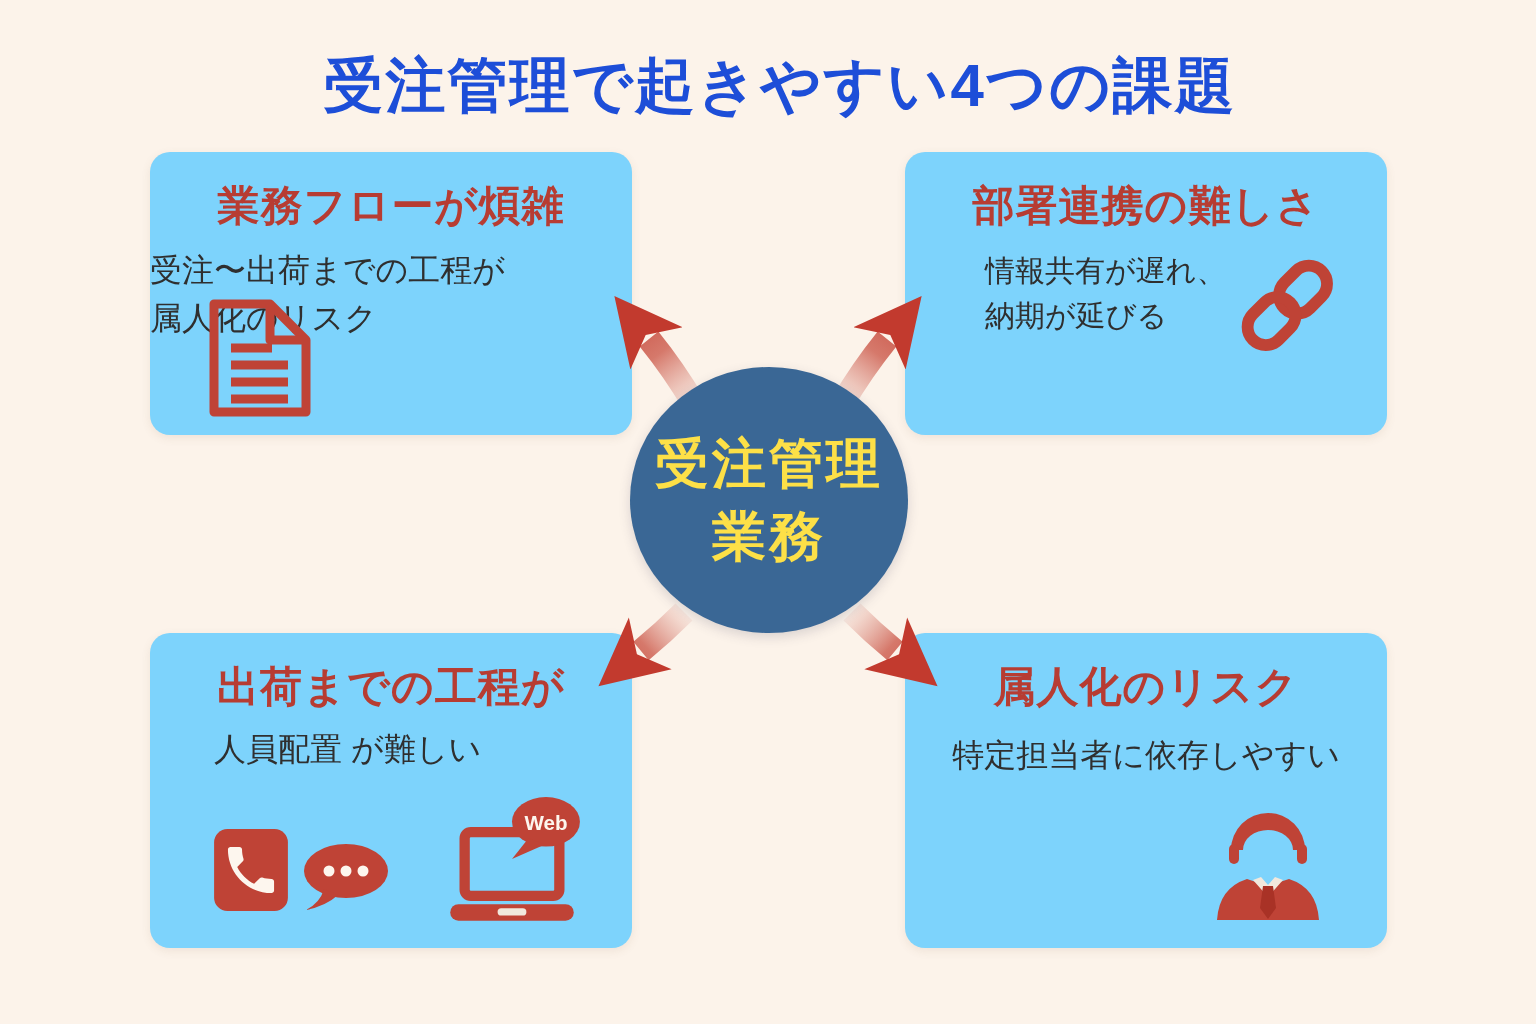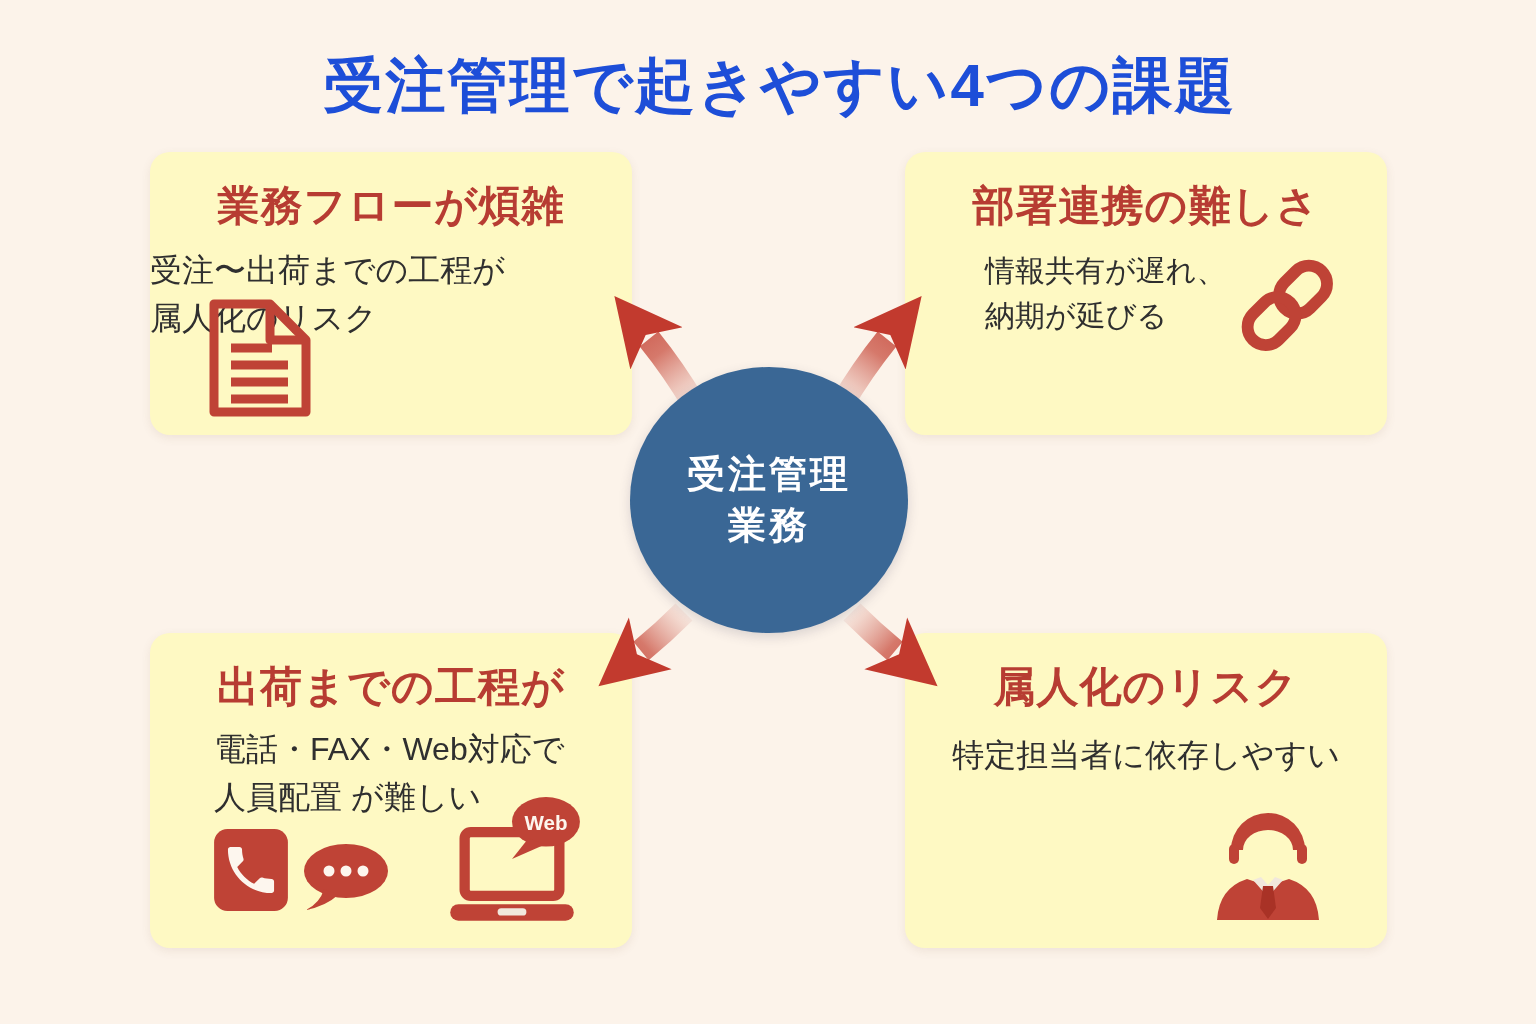--- a/index.html
+++ b/index.html
@@ -7,21 +7,21 @@
     width:1536px;height:1024px;position:relative;overflow:hidden;
     background:#fcf3ea;
     font-family:"Liberation Sans","DejaVu Sans",sans-serif;
   }
   .title{
     position:absolute;top:34px;left:0;width:1536px;
     text-align:center;font-size:60px;font-weight:900;color:#1d4ed8;
     letter-spacing:2px;margin:12px;
   }
   .card{
-    position:absolute;background:#fef9c3;border-radius:20px;
+    position:absolute;background:#7dd3fc;border-radius:20px;
     box-shadow:0 3px 10px rgba(120,90,60,.10);z-index:1;
   }
   .card-tl{left:150px;top:152px;width:482px;height:283px;}
   .card-tr{left:905px;top:152px;width:482px;height:283px;}
   .card-bl{left:150px;top:633px;width:482px;height:315px;}
   .card-br{left:905px;top:633px;width:482px;height:315px;}
   .card-heading{
     position:absolute;top:26px;left:0;width:100%;text-align:center;
     font-size:42px;font-weight:800;color:#b73c32;letter-spacing:1px;
   }
@@ -39,21 +39,21 @@
   .chat-icon{left:152px;top:210px;width:88px;height:68px;}
   .laptop-icon{left:292px;top:162px;width:140px;height:136px;}
   .person-icon{left:298px;top:155px;width:130px;height:132px;}
   .center-circle{
     position:absolute;left:630px;top:367px;width:278px;height:266px;
     background:#3a6795;border-radius:50%;z-index:3;
     display:flex;flex-direction:column;align-items:center;justify-content:center;
     box-shadow:0 4px 12px rgba(60,60,90,.18);
   }
   .center-circle .line{
-    color:#ffffff;font-size:38px;font-weight:800;line-height:1.35;letter-spacing:3px;
+    color:#fde047;font-size:54px;font-weight:800;line-height:1.35;letter-spacing:3px;
   }
   .arrows{position:absolute;left:0;top:0;z-index:2;}
 </style>
 </head>
 <body>
 
 <div>
 
   <h1 class="title">受注管理で起きやすい4つの課題</h1>
 
@@ -83,21 +83,20 @@
       <g transform="rotate(45 55 58)">
         <rect x="35" y="4" width="40" height="58" rx="20" fill="none" stroke="#bf4336" stroke-width="13"></rect>
         <rect x="35" y="53" width="40" height="58" rx="20" fill="none" stroke="#bf4336" stroke-width="13"></rect>
       </g>
     </svg>
   </div>
 
   <div class="card card-bl">
     <div class="card-heading">出荷までの工程が</div>
     <div class="body-text bl-body">
-      <div>電話・FAX・Web対応で</div>
       <div>人員配置 が難しい</div>
     </div>
     <svg class="icon phone-icon" viewBox="0 0 72 80">
       <rect x="0" y="0" width="72" height="80" rx="13" fill="#bf4336"></rect>
       <path transform="translate(6,10) scale(2.5)" fill="#fdf6ee" d="M6.62 10.79c1.44 2.83 3.76 5.15 6.59 6.59l2.2-2.2c.27-.27.67-.36 1.02-.24 1.12.37 2.33.57 3.57.57.55 0 1 .45 1 1V20c0 .55-.45 1-1 1-9.39 0-17-7.61-17-17 0-.55.45-1 1-1h3.5c.55 0 1 .45 1 1 0 1.25.2 2.45.57 3.57.11.35.03.74-.25 1.02l-2.2 2.2z"></path>
     </svg>
     <svg class="icon chat-icon" viewBox="0 0 88 68">
       <ellipse cx="44" cy="28" rx="42" ry="27" fill="#bf4336"></ellipse>
       <path d="M 22 46 Q 18 60 4 67 Q 24 63 36 52 Z" fill="#bf4336"></path>
       <circle cx="27" cy="28" r="5.5" fill="#fdf6ee"></circle>

